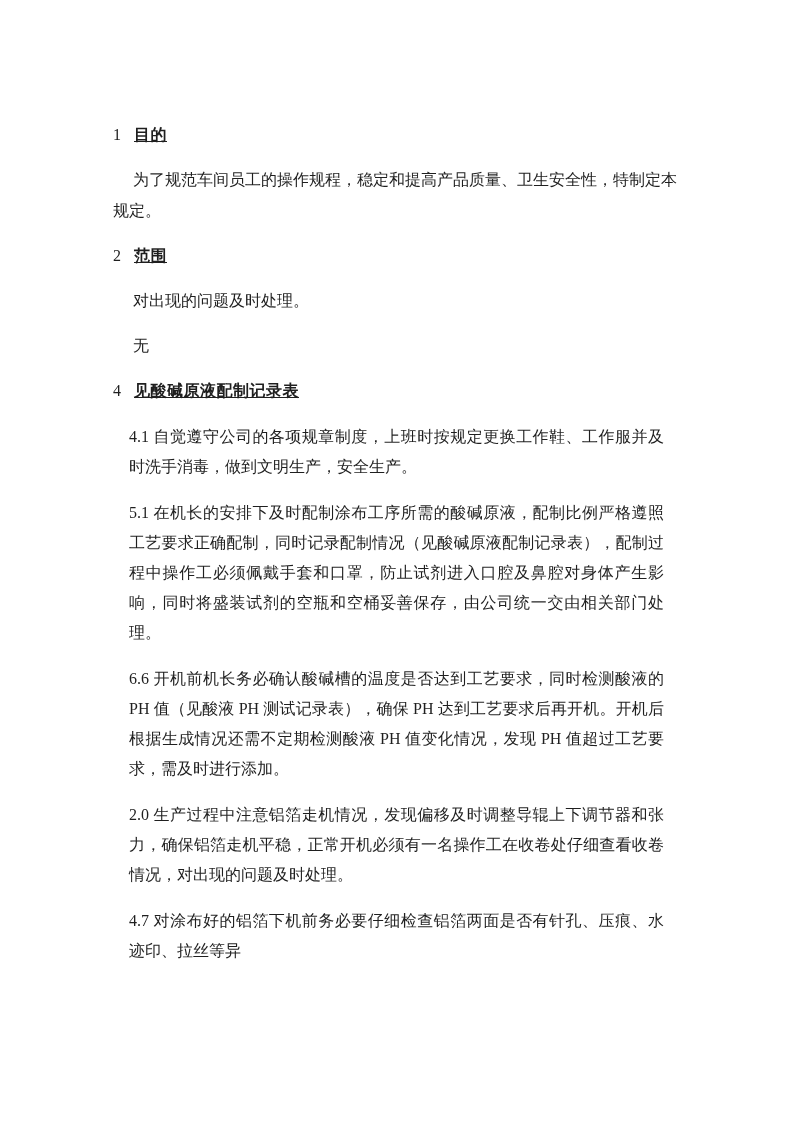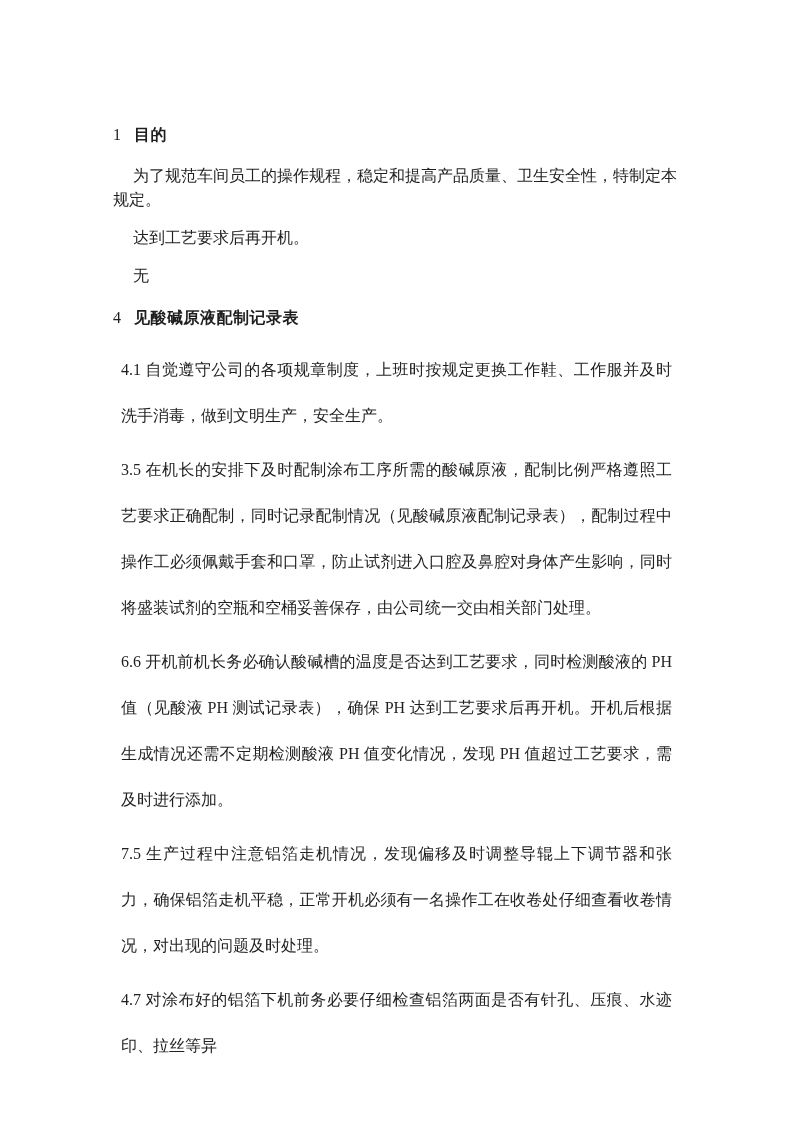--- a/index.html
+++ b/index.html
@@ -26,53 +26,57 @@
   }
   .heading .hnum {
     font-weight: normal;
     display: inline-block;
     margin-right: 13px;
   }
   .heading .htitle {
     font-weight: bold;
     font-family: "Liberation Sans", "DejaVu Sans", sans-serif;
     letter-spacing: 0.5px;
+    text-decoration: underline;
   }
   .para-top {
-    line-height: 24px;
+    line-height: 31px;
     margin: 0 0 14px 0;
     text-indent: 20px;
   }
   .body-para {
-    line-height: 46px;
-    margin: 8px;
+    line-height: 30px;
+    margin: 16px;
     text-align: justify;
     text-justify: inter-ideograph;
   }
 </style>
 </head>
 <body>
 
 <div class="page">
 
   <div class="heading">
     <span class="hnum">1</span><span class="htitle">目的</span>
   </div>
 
   <p class="para-top">为了规范车间员工的操作规程，稳定和提高产品质量、卫生安全性，特制定本规定。</p>
 
+  <div class="heading">
+    <span class="hnum">2</span><span class="htitle">范围</span>
+  </div>
 
-  <p class="para-top">达到工艺要求后再开机。</p>
+  <p class="para-top">对出现的问题及时处理。</p>
 
 
   <p class="para-top">无</p>
 
   <div class="heading">
     <span class="hnum">4</span><span class="htitle">见酸碱原液配制记录表</span>
   </div>
 
   <p class="body-para">4.1 自觉遵守公司的各项规章制度，上班时按规定更换工作鞋、工作服并及时洗手消毒，做到文明生产，安全生产。</p>
-  <p class="body-para">3.5 在机长的安排下及时配制涂布工序所需的酸碱原液，配制比例严格遵照工艺要求正确配制，同时记录配制情况（见酸碱原液配制记录表），配制过程中操作工必须佩戴手套和口罩，防止试剂进入口腔及鼻腔对身体产生影响，同时将盛装试剂的空瓶和空桶妥善保存，由公司统一交由相关部门处理。</p>
+  <p class="body-para">5.1 在机长的安排下及时配制涂布工序所需的酸碱原液，配制比例严格遵照工艺要求正确配制，同时记录配制情况（见酸碱原液配制记录表），配制过程中操作工必须佩戴手套和口罩，防止试剂进入口腔及鼻腔对身体产生影响，同时将盛装试剂的空瓶和空桶妥善保存，由公司统一交由相关部门处理。</p>
   <p class="body-para">6.6 开机前机长务必确认酸碱槽的温度是否达到工艺要求，同时检测酸液的 PH 值（见酸液 PH 测试记录表），确保 PH 达到工艺要求后再开机。开机后根据生成情况还需不定期检测酸液 PH 值变化情况，发现 PH 值超过工艺要求，需及时进行添加。</p>
-  <p class="body-para">7.5 生产过程中注意铝箔走机情况，发现偏移及时调整导辊上下调节器和张力，确保铝箔走机平稳，正常开机必须有一名操作工在收卷处仔细查看收卷情况，对出现的问题及时处理。</p>
+  <p class="body-para">2.0 生产过程中注意铝箔走机情况，发现偏移及时调整导辊上下调节器和张力，确保铝箔走机平稳，正常开机必须有一名操作工在收卷处仔细查看收卷情况，对出现的问题及时处理。</p>
   <p class="body-para">4.7 对涂布好的铝箔下机前务必要仔细检查铝箔两面是否有针孔、压痕、水迹印、拉丝等异</p>
 
 </div>
 
 </body></html>

